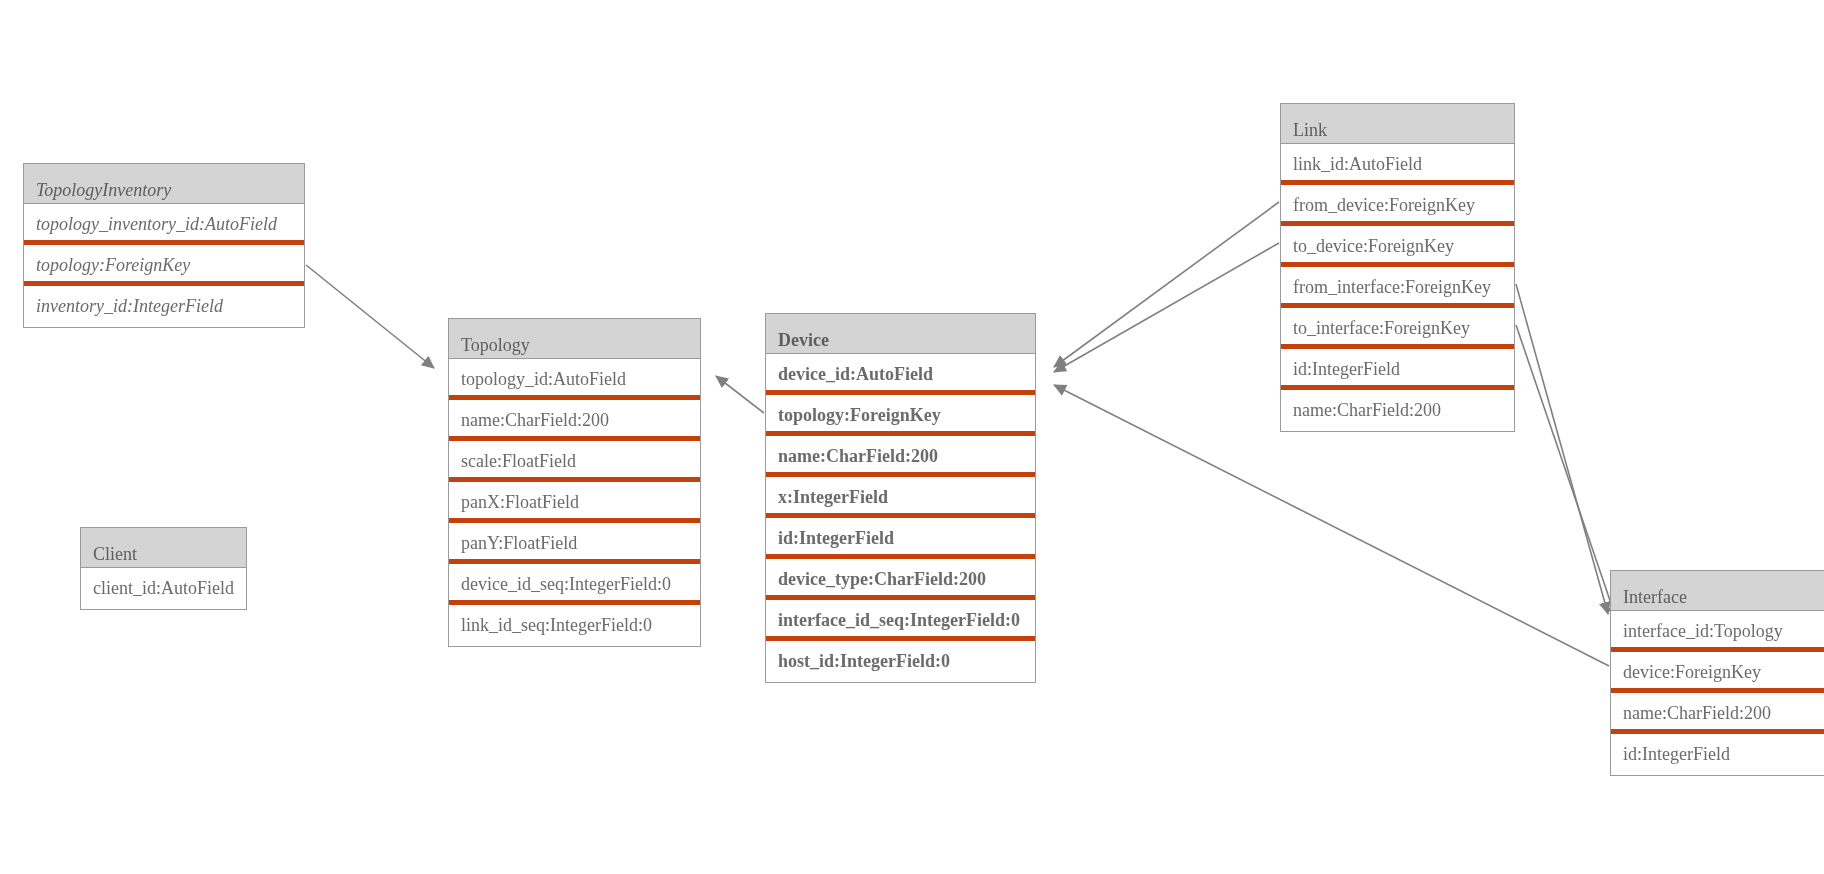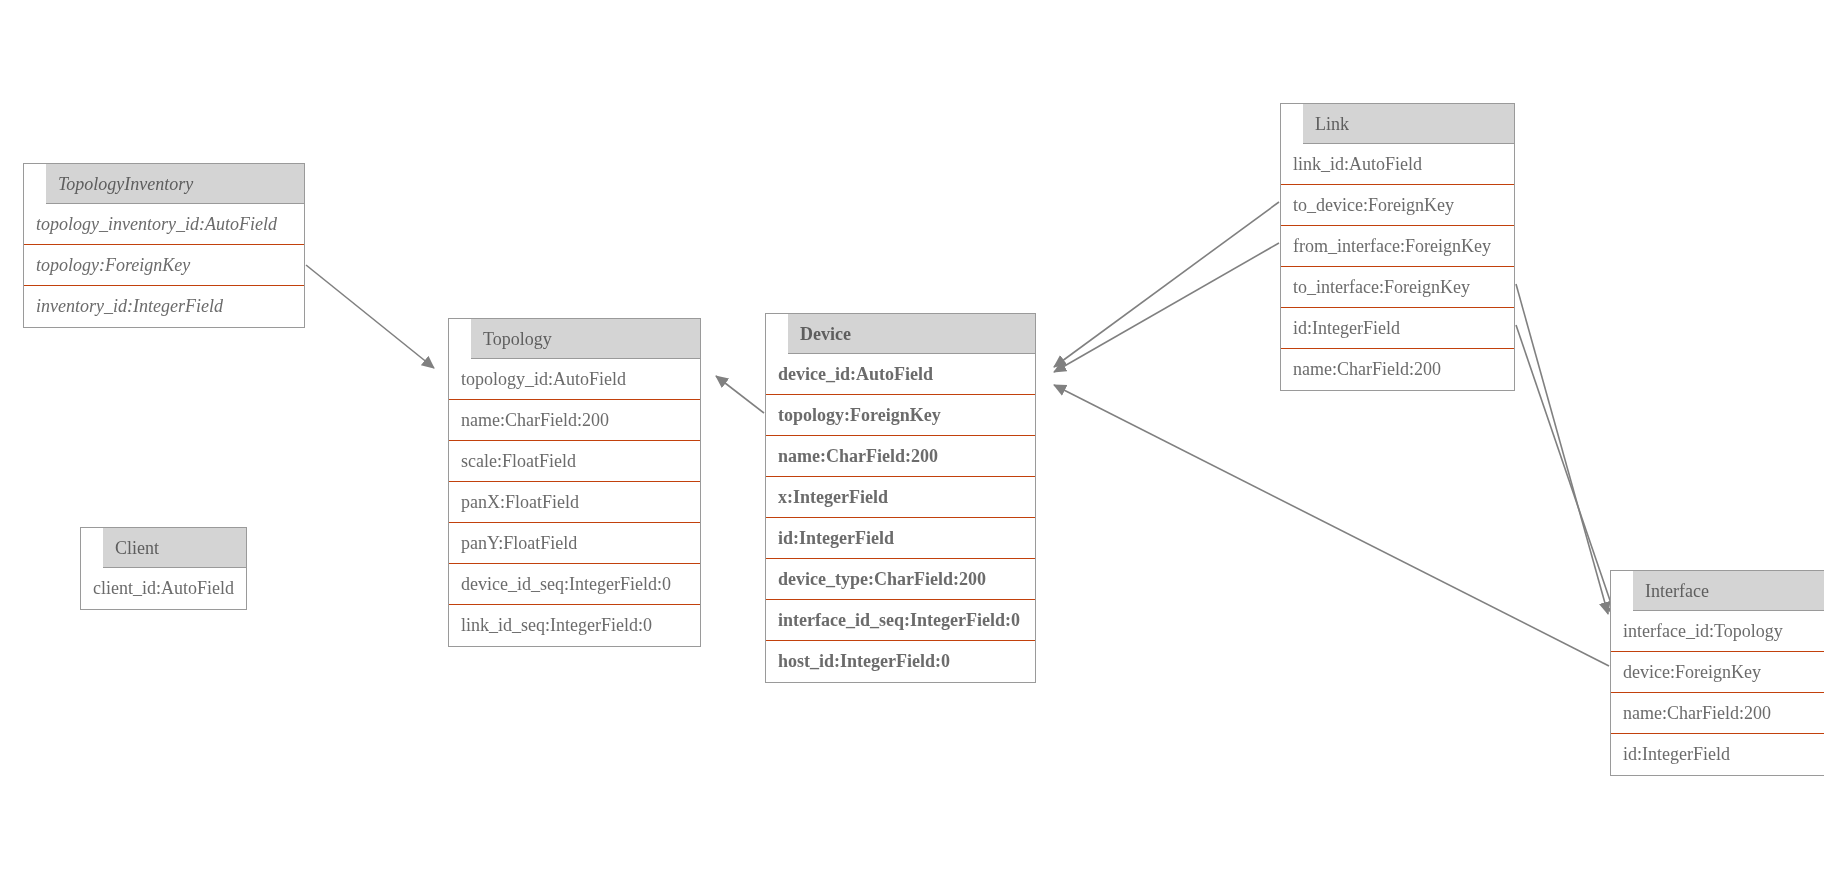--- a/index.html
+++ b/index.html
@@ -18,35 +18,34 @@
     background:#ffffff;
     box-sizing:border-box;
     z-index:2;
   }
   .entity .hdr{
     background:#d4d4d4;
     border-bottom:1px solid #9a9a9a;
     box-sizing:border-box;
     height:40px;
     line-height:40px;
-    padding:0 0 0 12px;
+    padding:6px 0 0 12px;
     font-size:18px;
     color:#5e5e5e;
     white-space:nowrap;
     overflow:hidden;
-    margin-left:22px;
   }
   .entity .attr{
     box-sizing:border-box;
     height:41px;
     line-height:41px;
     padding:0 0 0 12px;
     font-size:18px;
     color:#6b6b6b;
-    border-bottom:1px solid #c2410c;
+    border-bottom:5px solid #c2410c;
     background:#ffffff;
     white-space:nowrap;
     overflow:hidden;
   }
   .entity .attr.last{border-bottom:none;}
 </style>
 </head>
 <body>
 
 <div id="canvas">
@@ -118,20 +117,21 @@
     <div class="attr">x:IntegerField</div>
     <div class="attr">id:IntegerField</div>
     <div class="attr">device_type:CharField:200</div>
     <div class="attr">interface_id_seq:IntegerField:0</div>
     <div class="attr last">host_id:IntegerField:0</div>
   </div>
 
   <div class="entity" style="left:1280px;top:103px;width:235px;">
     <div class="hdr">Link</div>
     <div class="attr">link_id:AutoField</div>
+    <div class="attr">from_device:ForeignKey</div>
     <div class="attr">to_device:ForeignKey</div>
     <div class="attr">from_interface:ForeignKey</div>
     <div class="attr">to_interface:ForeignKey</div>
     <div class="attr">id:IntegerField</div>
     <div class="attr last">name:CharField:200</div>
   </div>
 
   <div class="entity" style="left:1610px;top:570px;width:247px;">
     <div class="hdr">Interface</div>
     <div class="attr">interface_id:Topology</div>

